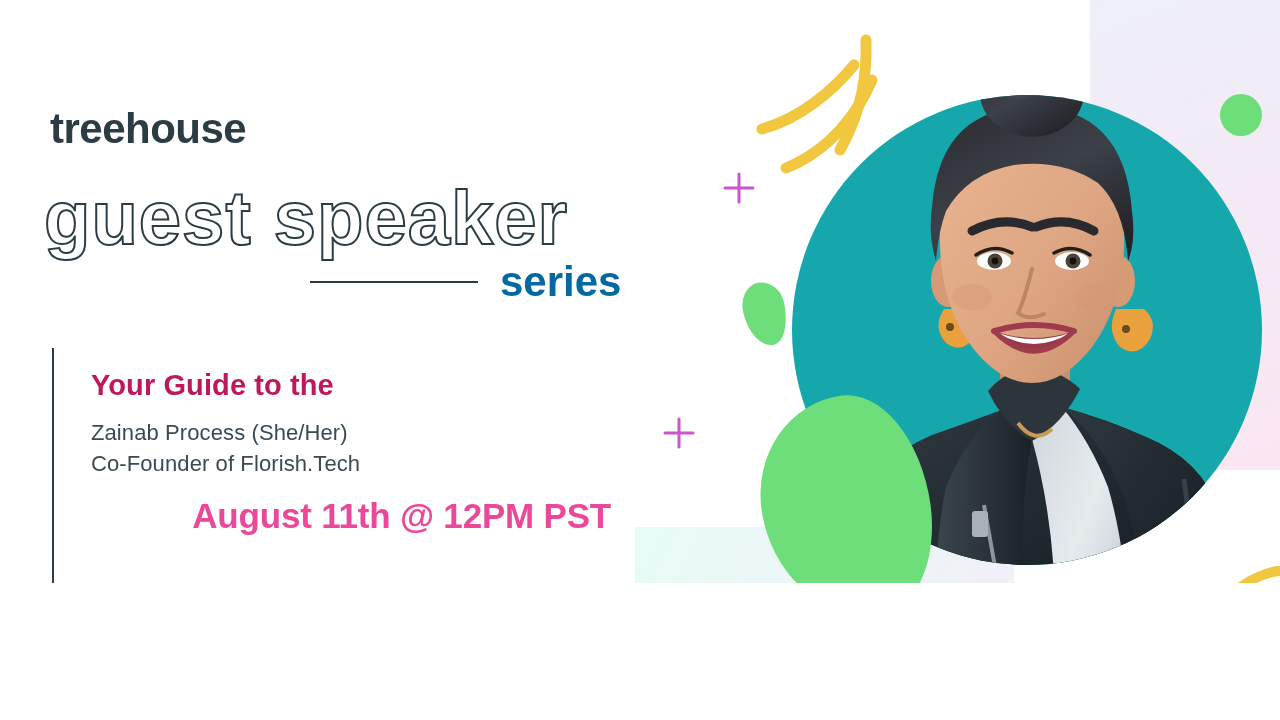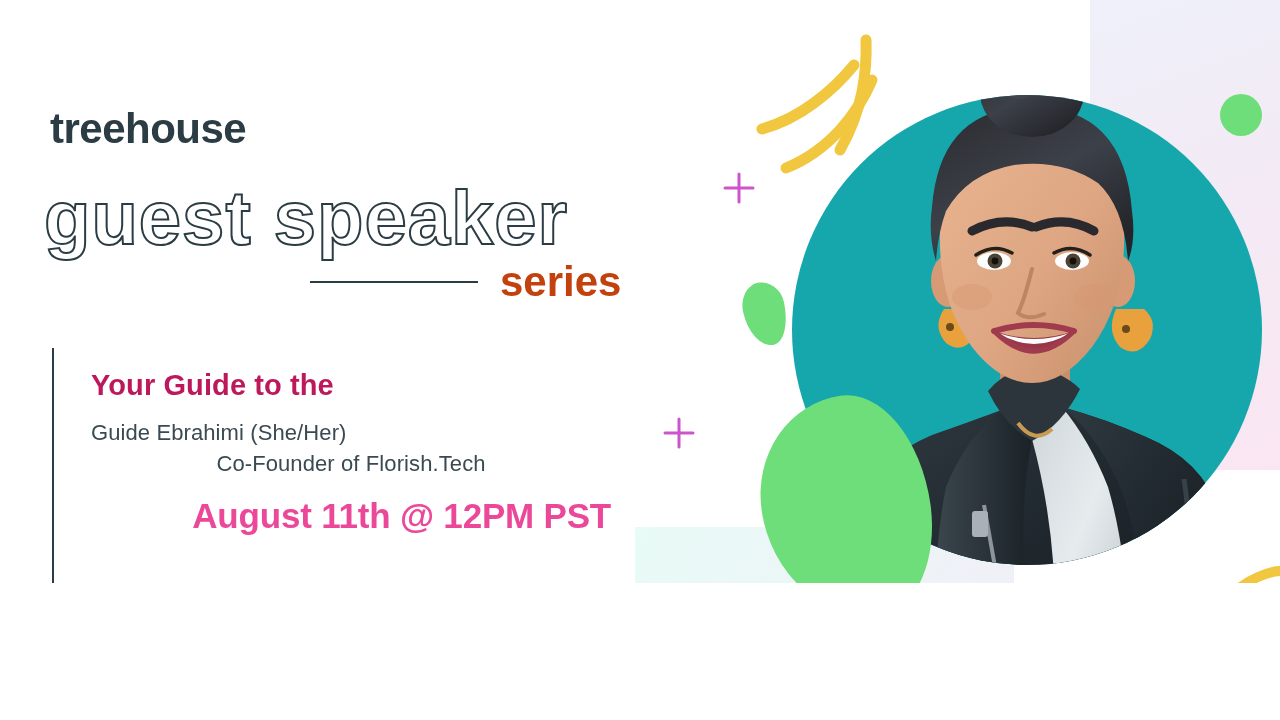--- a/index.html
+++ b/index.html
@@ -163,21 +163,21 @@
   }
   .series-rule {
     flex: 0 0 168px;
     height: 2px;
     background: #2b3c44;
   }
   .series-word {
     font-size: 42px;
     font-weight: 600;
     letter-spacing: 0px;
-    color: #c2410c;
+    color: #0369a1;
     line-height: 1;
   }
 
   .detail-rule {
     position: absolute;
     left: 52px;
     top: 348px;
     width: 2px;
     height: 254px;
     background: #2b3c44;
@@ -200,21 +200,20 @@
   .speaker-line {
     font-size: 22px;
     font-weight: 400;
     line-height: 1.45;
     color: #3b4a52;
     margin: 12px 0 0 0;
     letter-spacing: 0.1px;
   }
   .speaker-line.second {
     margin-top: 0;
-    text-align: center;
   }
   .datetime {
     font-size: 35px;
     font-weight: 700;
     line-height: 1.1;
     color: #ec4899;
     margin: 17px 0 0 0;
     letter-spacing: -0.2px;
     text-align: right;
   }
@@ -357,18 +356,18 @@
 
   <div class="series-row">
     <div class="series-rule"></div>
     <div class="series-word">series</div>
   </div>
 
   <div class="detail-rule"></div>
 
   <div class="detail-block">
     <p class="talk-title">Your Guide to the</p>
-    <p class="speaker-line">Guide Ebrahimi (She/Her)</p>
+    <p class="speaker-line">Zainab Process (She/Her)</p>
     <p class="speaker-line second">Co-Founder of Florish.Tech</p>
     <p class="datetime">August 11th @ 12PM PST</p>
   </div>
 
 </div>
 
 </body></html>

